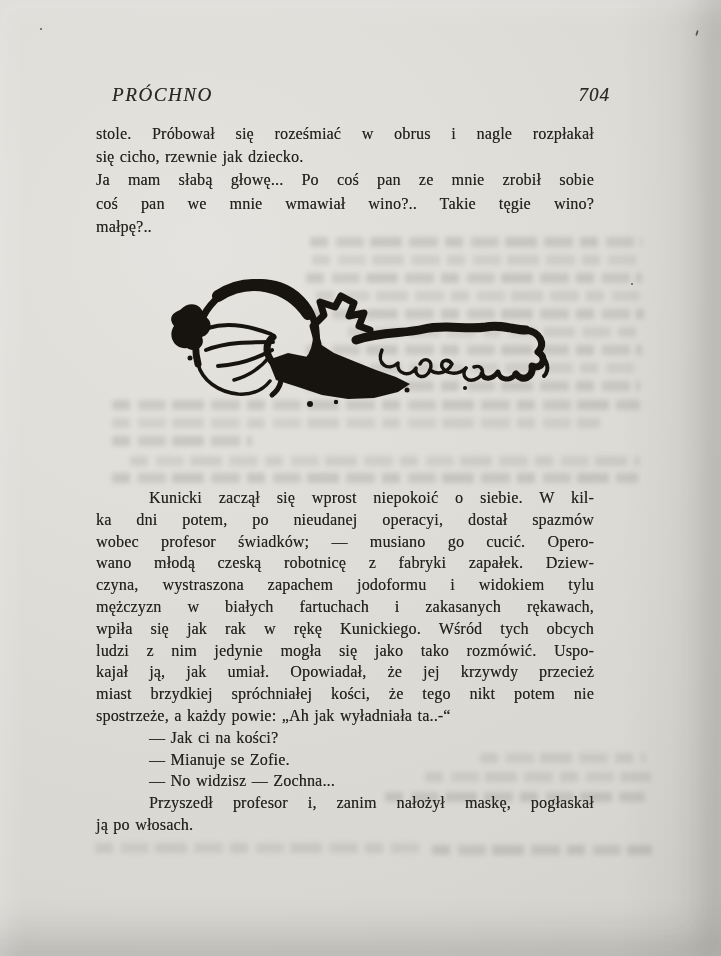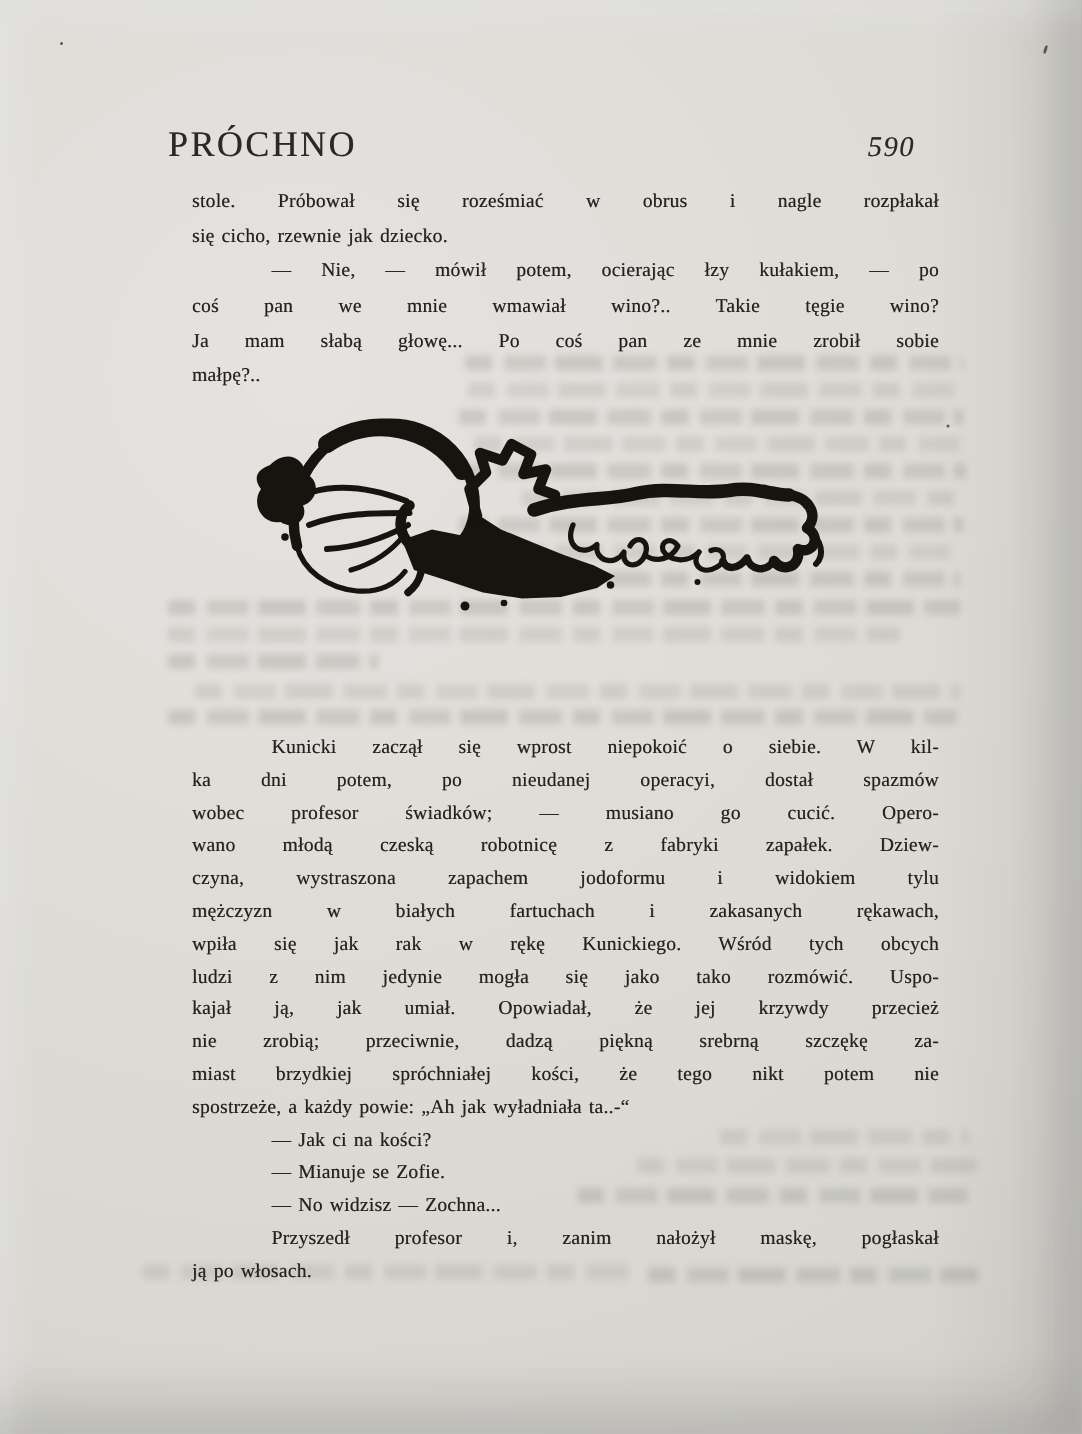--- a/index.html
+++ b/index.html
@@ -15,31 +15,31 @@
     box-shadow: inset -16px -12px 34px rgba(60,58,54,.14), inset 6px 8px 22px rgba(255,255,255,.35);
     font-family:"Liberation Serif","DejaVu Serif",serif;
     color:#23211d;
   }
   
   .hdr{
     position:absolute;left:112px;top:84px;width:498px;height:22px;
     display:flex;justify-content:space-between;align-items:baseline;
   }
   .hdr .title{
-    font-size:24px;letter-spacing:1.6px;color:#2b2925;
+    font-style:italic;font-size:19px;letter-spacing:1.6px;color:#2b2925;
     text-shadow:.2px .2px .3px rgba(35,33,29,.55);
   }
   .hdr .pageno{
     font-style:italic;font-size:19px;letter-spacing:1px;color:#2b2925;
     text-shadow:.2px .2px .3px rgba(35,33,29,.55);
   }
   
   .block{
-    position:absolute;left:128px;width:498px;
-    font-size:13px;letter-spacing:.2px;word-spacing:1.2px;
+    position:absolute;left:96px;width:498px;
+    font-size:16px;letter-spacing:.2px;word-spacing:1.2px;
     color:#24221e;
     text-shadow:.25px .25px .35px rgba(32,30,26,.55);
   }
   .b1{top:122px;line-height:23.2px;}
   .b2{top:487px;line-height:21.8px;}
   .l{white-space:normal;}
   .j{text-align:justify;text-align-last:justify;}
   .ind{text-indent:53px;}
   
   .ghost{
@@ -83,29 +83,28 @@
     <div class="ghost f" style="left:95px;top:843px;width:330px"></div>
     <div class="ghost" style="left:432px;top:845px;width:220px"></div>
   </div>
 
   <div class="speck" style="left:40px;top:28px;width:2px;height:2px"></div>
   <div class="speck" style="left:696px;top:30px;width:2px;height:6px;transform:rotate(18deg)"></div>
   <div class="speck" style="left:631px;top:283px;width:2px;height:2px"></div>
 
   <div class="hdr">
     <span class="title">PRÓCHNO</span>
-    <span class="pageno">590</span>
+    <span class="pageno">704</span>
   </div>
 
   <div class="block b1">
     <div class="l j">stole.  Próbował się roześmiać w obrus i nagle rozpłakał</div>
     <div class="l">się cicho, rzewnie jak dziecko.</div>
-    <div class="l j ind">— Nie, — mówił potem, ocierając łzy kułakiem, — po</div>
+    <div class="l j">Ja mam słabą głowę...  Po coś pan ze mnie zrobił sobie</div>
     <div class="l j">coś pan we mnie wmawiał wino?..  Takie tęgie wino?</div>
-    <div class="l j">Ja mam słabą głowę...  Po coś pan ze mnie zrobił sobie</div>
     <div class="l">małpę?..</div>
   </div>
 
   <svg class="art" role="img" viewBox="0 0 404 140" xmlns="http://www.w3.org/2000/svg" aria-label="ink drawing of a spiral snail shell attached to a gnarled branch">
     <g fill="none" stroke="#17140f" stroke-linecap="round" stroke-linejoin="round">
 
       <path d="M38,96 C28,58 52,20 92,15 C134,10 160,44 156,74 C153,96 134,107 119,99 C106,92 103,77 113,69" stroke-width="7"></path>
       <path d="M58,28 C88,8 128,16 148,46" stroke-width="12"></path>
       <path d="M111,66 C90,58 68,54 48,60" stroke-width="4"></path>
       <path d="M113,74 C90,74 66,74 46,82" stroke-width="4"></path>
@@ -143,21 +142,20 @@
   <div class="block b2">
     <div class="l j ind">Kunicki zaczął się wprost niepokoić o siebie.  W kil-</div>
     <div class="l j">ka dni potem,  po nieudanej operacyi,  dostał spazmów</div>
     <div class="l j">wobec profesor świadków; — musiano go cucić.  Opero-</div>
     <div class="l j">wano młodą czeską robotnicę z fabryki zapałek.  Dziew-</div>
     <div class="l j">czyna, wystraszona zapachem jodoformu i widokiem tylu</div>
     <div class="l j">mężczyzn w białych fartuchach i zakasanych rękawach,</div>
     <div class="l j">wpiła się jak rak w rękę Kunickiego.  Wśród tych obcych</div>
     <div class="l j">ludzi z nim jedynie mogła się jako tako rozmówić.  Uspo-</div>
     <div class="l j">kajał ją, jak umiał.  Opowiadał, że jej krzywdy przecież</div>
-    <div class="l j">nie zrobią; przeciwnie,  dadzą piękną srebrną szczękę za-</div>
     <div class="l j">miast brzydkiej spróchniałej kości, że tego nikt potem nie</div>
     <div class="l">spostrzeże, a każdy powie:  „Ah jak wyładniała ta..-“</div>
     <div class="l ind">— Jak ci na kości?</div>
     <div class="l ind">— Mianuje se Zofie.</div>
     <div class="l ind">— No widzisz — Zochna...</div>
     <div class="l j ind">Przyszedł profesor i, zanim nałożył maskę, pogłaskał</div>
     <div class="l">ją po włosach.</div>
   </div>
 
 </div>

